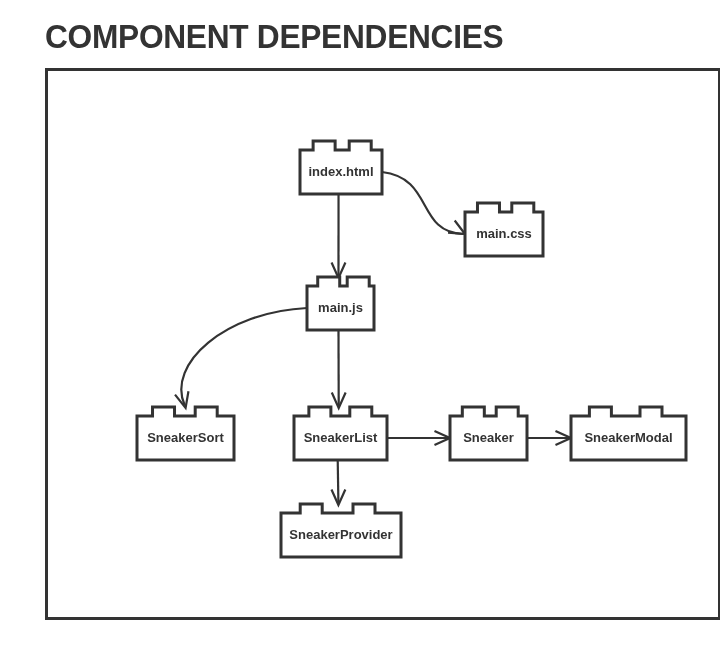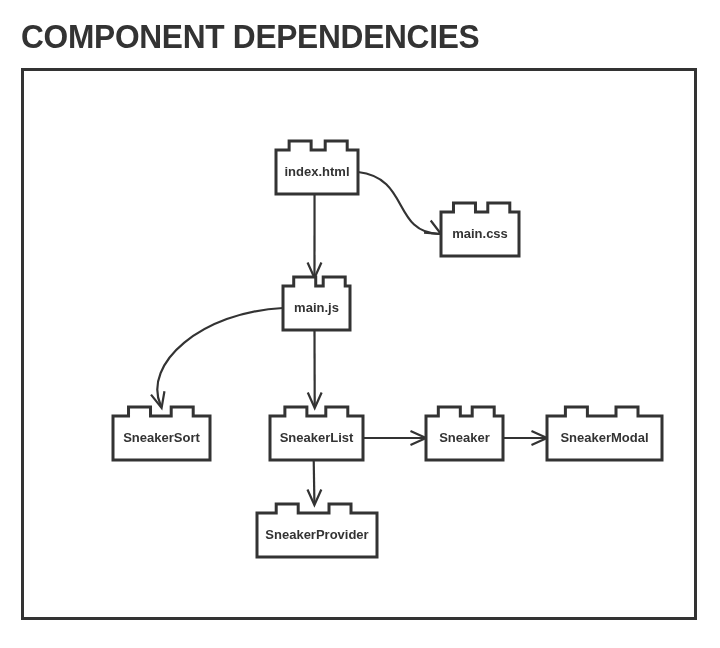--- a/index.html
+++ b/index.html
@@ -12,20 +12,21 @@
     width: 720px;
     height: 648px;
     font-family: "Liberation Sans", sans-serif;
     color: #333333;
     overflow: hidden;
   }
   #page {
     position: relative;
     width: 580px;
     height: 648px;
+    margin-left: 24px;
   }
   #diagram-title {
     position: absolute;
     left: 21px;
     top: 18px;
     font-family: "Liberation Sans", sans-serif;
     font-size: 33px;
     font-weight: bold;
     letter-spacing: -0.3px;
     color: #333333;

